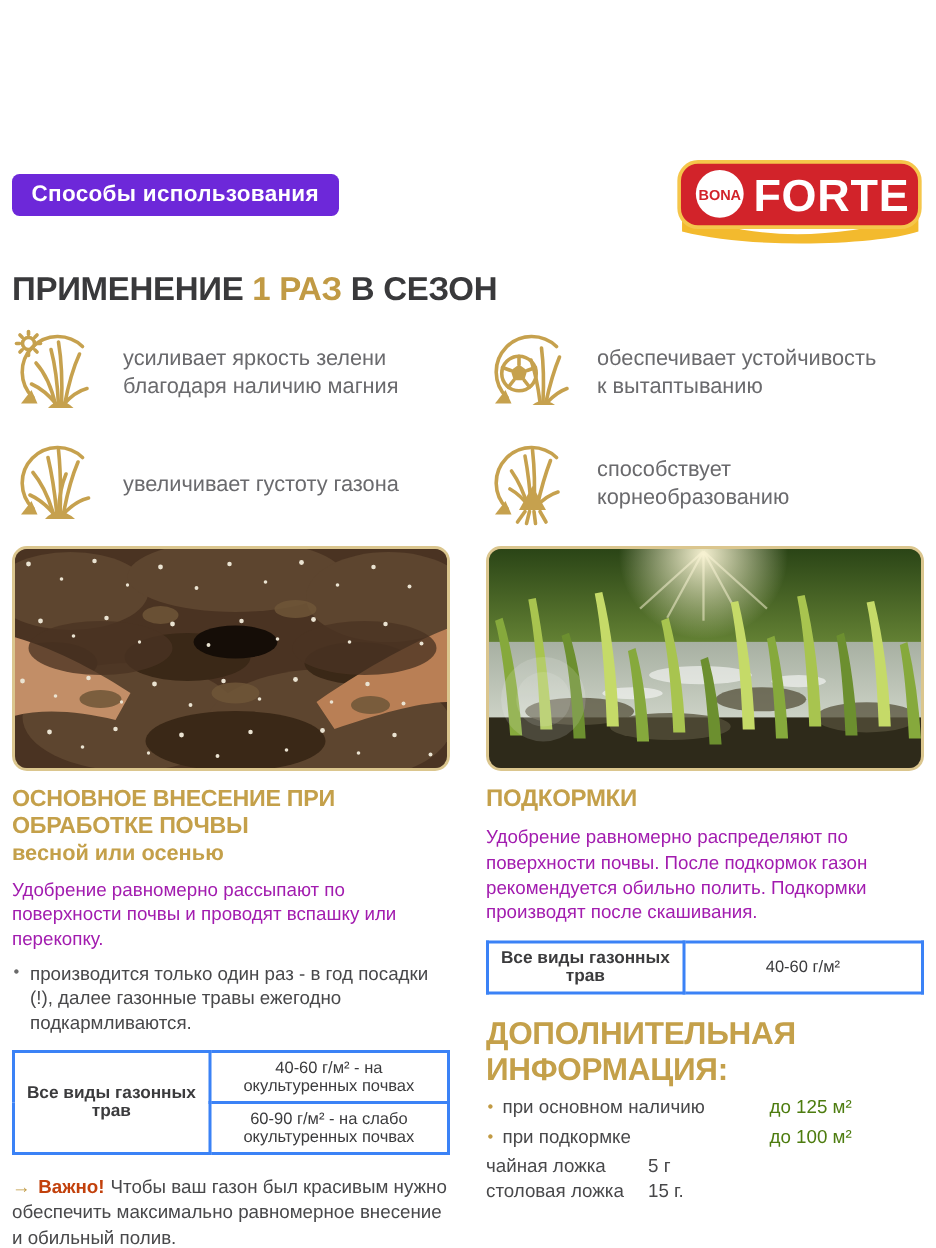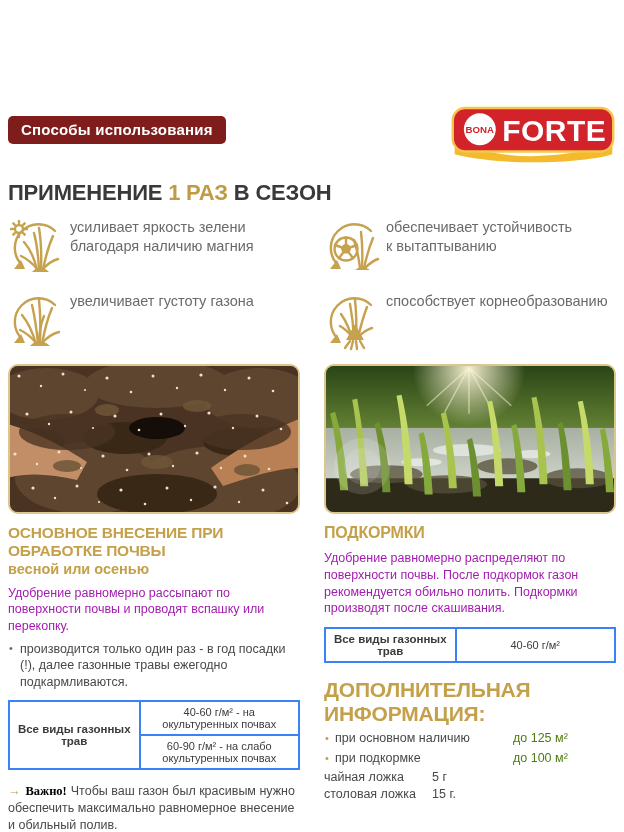--- a/index.html
+++ b/index.html
@@ -4,32 +4,32 @@
 <style>
   html,body { margin:0; padding:0; background:#ffffff; }
   .page {
     position:relative; width:624px; height:832px; background:#ffffff;
     font-family:"Liberation Sans", sans-serif; overflow:hidden;
     margin:0 auto;
   }
   
   .header { display:flex; justify-content:space-between; align-items:flex-start; padding:106px 8px 0 8px; }
   .badge {
-    margin-top:10px; background:#7f1d1d; color:#ffffff; font-size:15px; font-weight:bold;
+    margin-top:10px; background:#6d28d9; color:#ffffff; font-size:15px; font-weight:bold;
     padding:5px 13px 6px; border-radius:5px; letter-spacing:0.2px;
   }
   .logo-svg { width:166px; height:58px; display:block; }
 
   
   .title { margin:16px 8px 12px; font-size:22px; font-weight:bold; color:#39393B; letter-spacing:-0.2px; }
   .title .gold { color:#C19A44; }
 
   
   .benefits { display:grid; grid-template-columns:1fr 1fr; column-gap:24px; row-gap:12px; padding:0 8px; }
-  .benefit { display:flex; gap:0; }
+  .benefit { display:flex; align-items:center; gap:12px; }
   .benefit svg { flex:0 0 62px; width:62px; height:62px; }
   .benefit-text { font-size:14.5px; color:#6A6A6D; line-height:1.3; white-space:pre-line; }
   .gold-stroke { stroke:#C6A14E; fill:none; stroke-width:2.4; stroke-linecap:round; }
   .gold-fill { fill:#C6A14E; }
 
   
   .photos { display:grid; grid-template-columns:1fr 1fr; column-gap:24px; padding:0 8px; margin-top:10px; }
   .photo { height:146px; border:2px solid #DBC68E; border-radius:10px; overflow:hidden; background:#8a7355; }
   .photo svg { width:100%; height:100%; display:block; }
 
@@ -40,21 +40,21 @@
   .para { font-size:12.5px; color:#a21caf; line-height:1.33; margin-top:8px; }
   .bullet-item { font-size:12.5px; color:#48484A; line-height:1.33; padding-left:12px; position:relative; margin-top:6px; }
   .bullet-dot { position:absolute; left:1px; top:0; color:#6a6a6a; font-size:11px; }
 
   .spec-table { width:100%; border-collapse:collapse; margin-top:10px; font-size:11px; color:#3B3B3D; }
   .spec-table td { border:2px solid #3b82f6; padding:4px 6px; text-align:center; vertical-align:middle; }
   .spec-table .rowhead { font-weight:bold; width:45%; font-size:11.5px; }
 
   .important { margin-top:13px; font-size:12.5px; color:#48484A; line-height:1.33; }
   .arrow { color:#C19A44; font-weight:bold; margin-right:5px; }
-  .important b { color:#000000; margin-right:4px;font-family:Liberation Serif, serif; }
+  .important b { color:#c2410c; margin-right:4px; }
 
   .addl-heading { margin-top:15px; font-size:21px; }
   .usage-label { font-size:12.5px; font-weight:bold; color:#3B3B3D; margin-top:9px; }
   .usage-row { display:flex; font-size:12.5px; color:#48484A; margin-top:4px; line-height:1.3; }
   .usage-row .lbl { flex:0 0 178px; position:relative; padding-left:11px; }
   .usage-row .lbl .bullet-dot { color:#C19A44; top:1px; }
   .usage-row .val { color:#4d7c0f; }
 
   .weight-para { margin-top:11px; font-size:12.5px; color:#48484A; line-height:1.33; }
   .weight-para b { color:#3B3B3D; margin-right:4px; }

